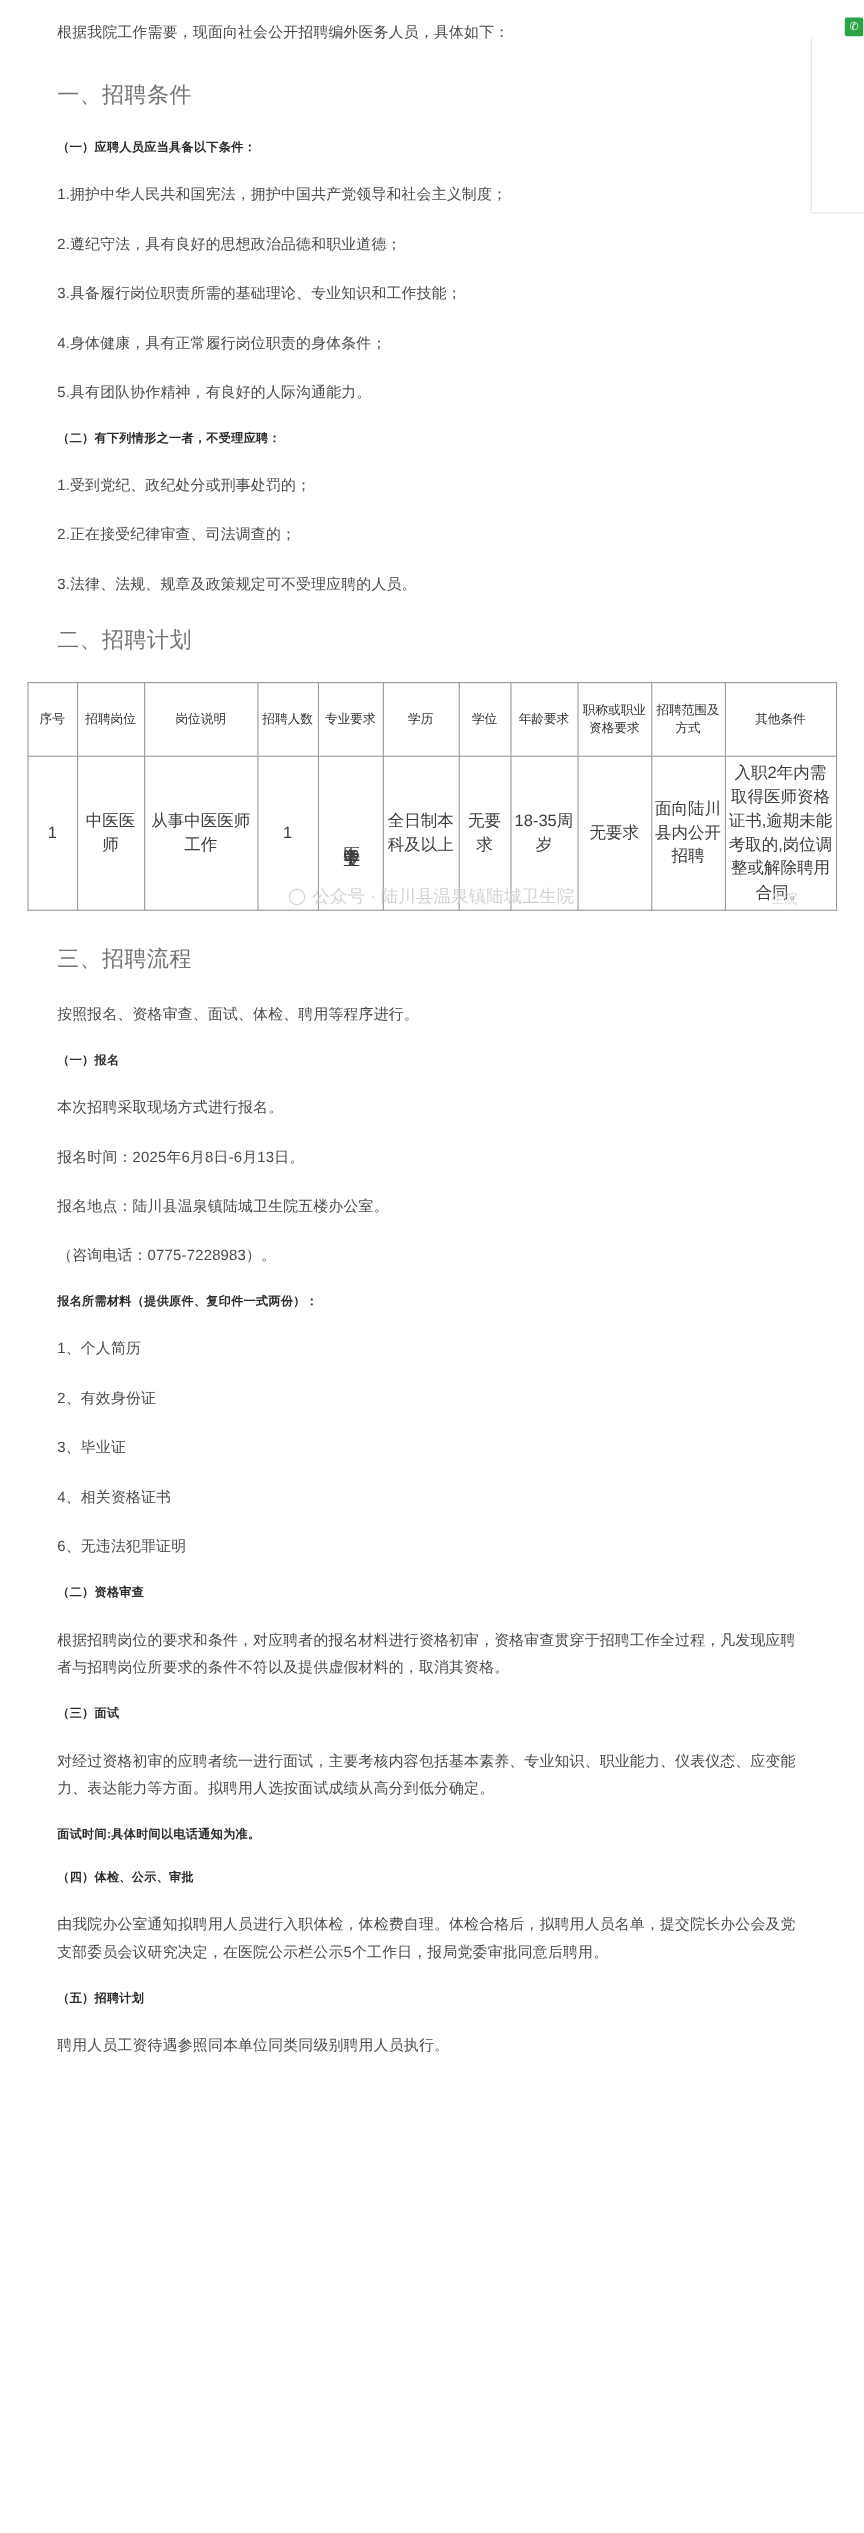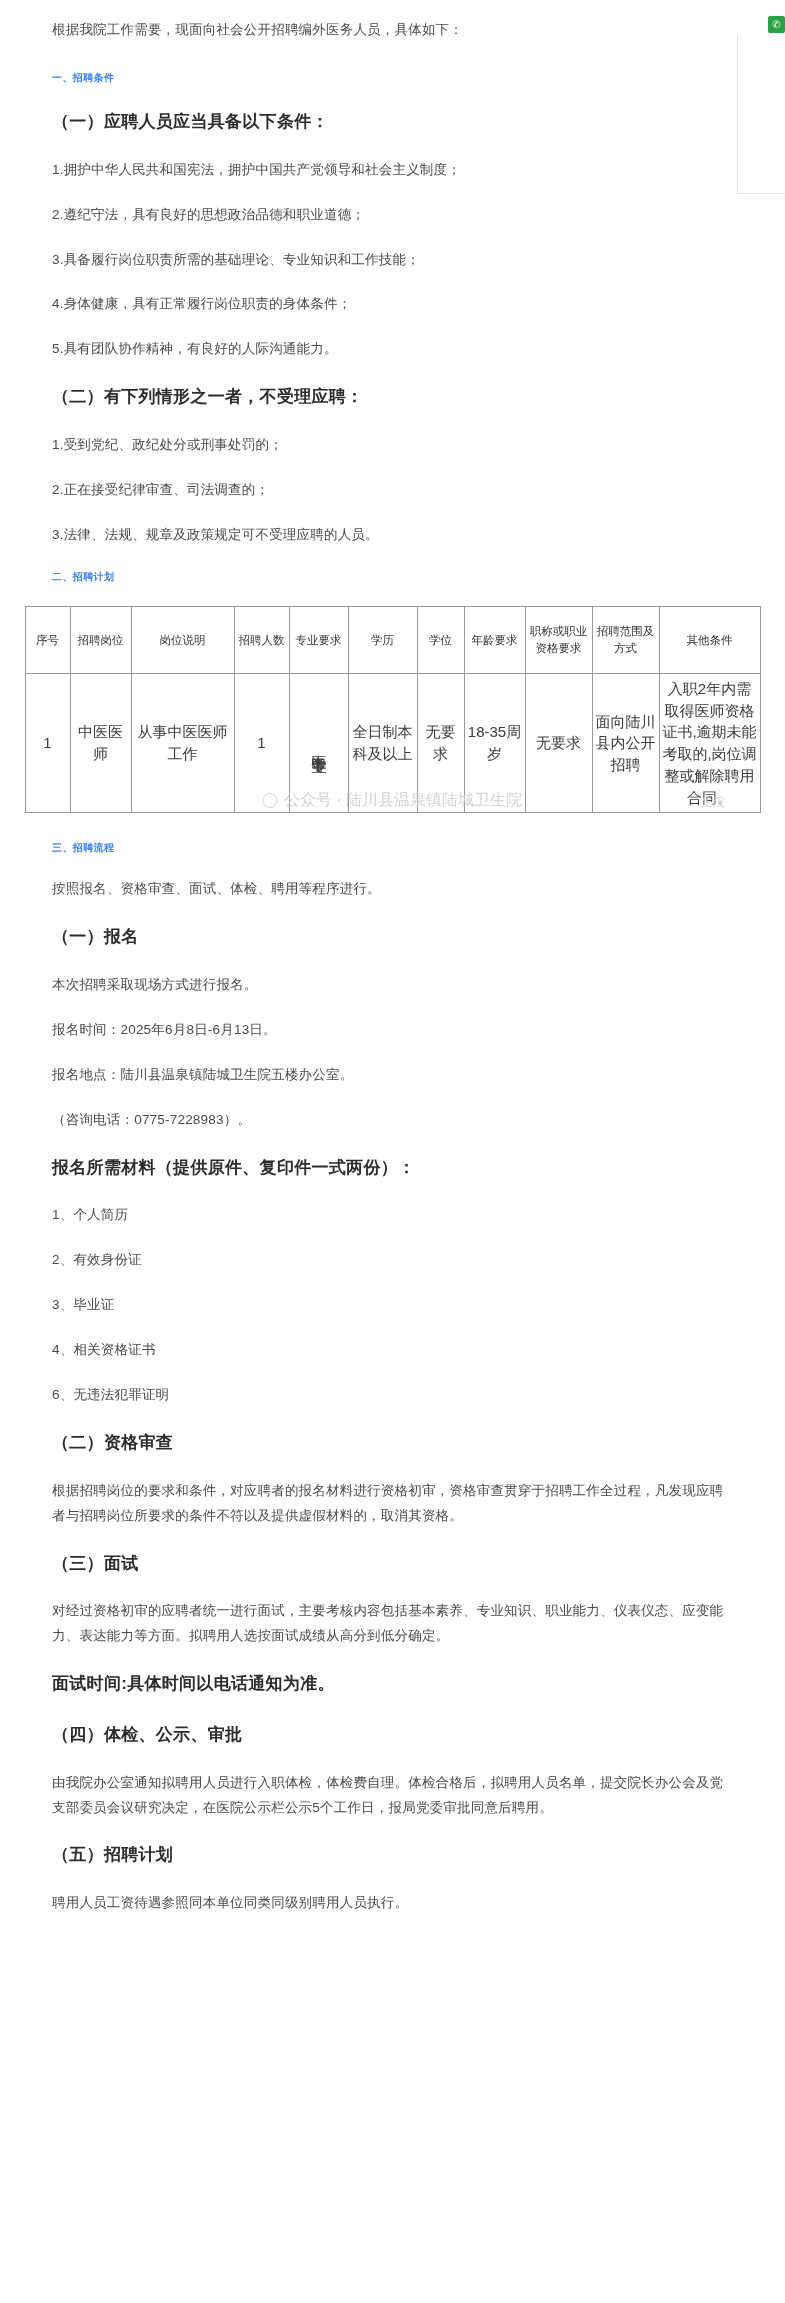--- a/index.html
+++ b/index.html
@@ -48,31 +48,31 @@
     line-height: 1;
   }
   p {
     margin: 0 0 20px 0;
     font-size: 13.5px;
     line-height: 1.85;
     color: #4a4a4a;
     letter-spacing: 0.2px;
   }
   .h-major {
-    font-weight: bold;
-    color: #3b82f6;
-    font-size: 10px;
+    font-weight: normal;
+    color: #737373;
+    font-size: 20px;
     margin: 0 0 20px 0;
     line-height: 1.8;
     letter-spacing: 0.4px;
   }
   .h-sub {
     font-weight: bold;
     color: #2c2c2c;
-    font-size: 17px;
+    font-size: 11px;
     margin: 0 0 20px 0;
     line-height: 1.8;
     letter-spacing: 0.3px;
   }
   .lead-line { margin-bottom: 26px; }
 
   
   .table-wrap {
     margin: 8px 0 26px 0;
     display: flex;

